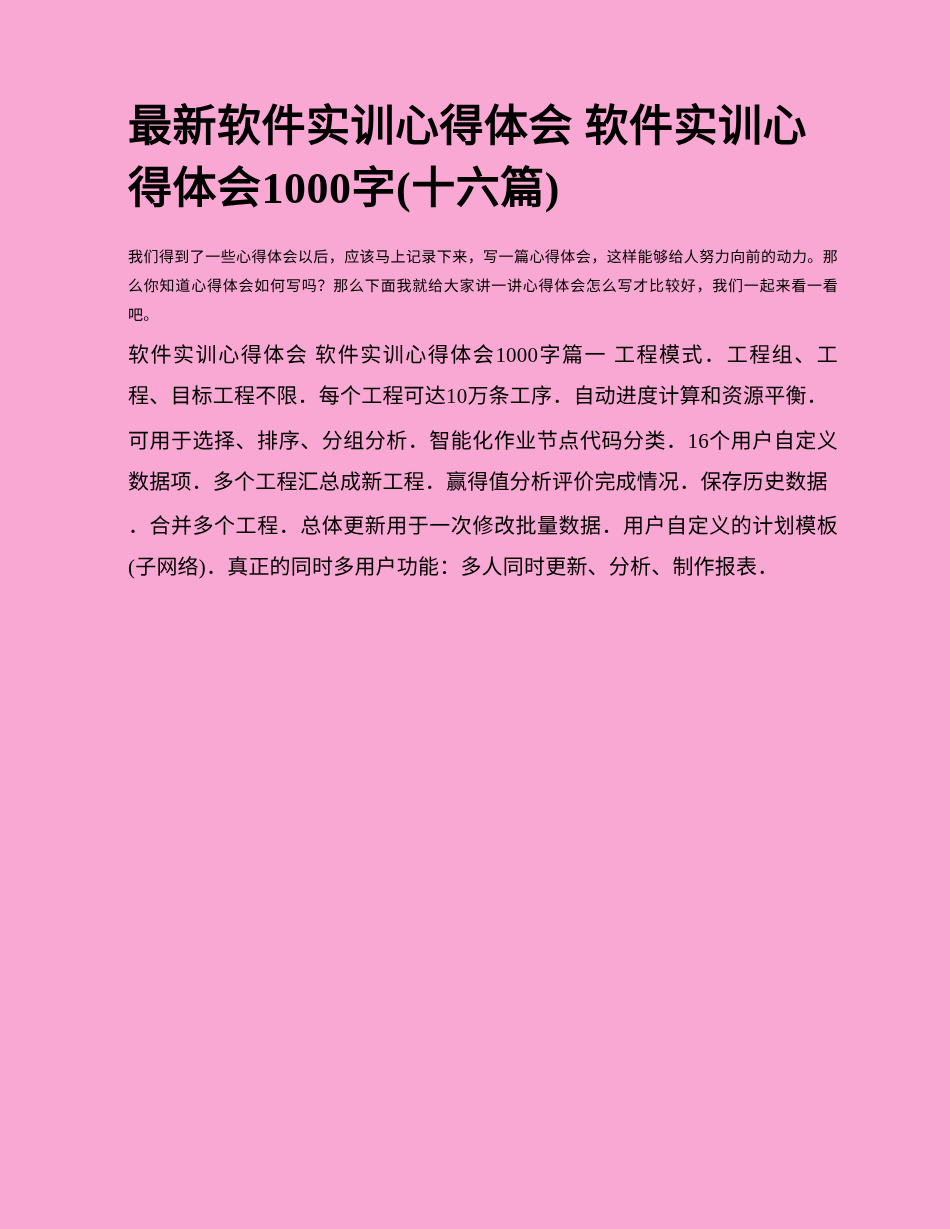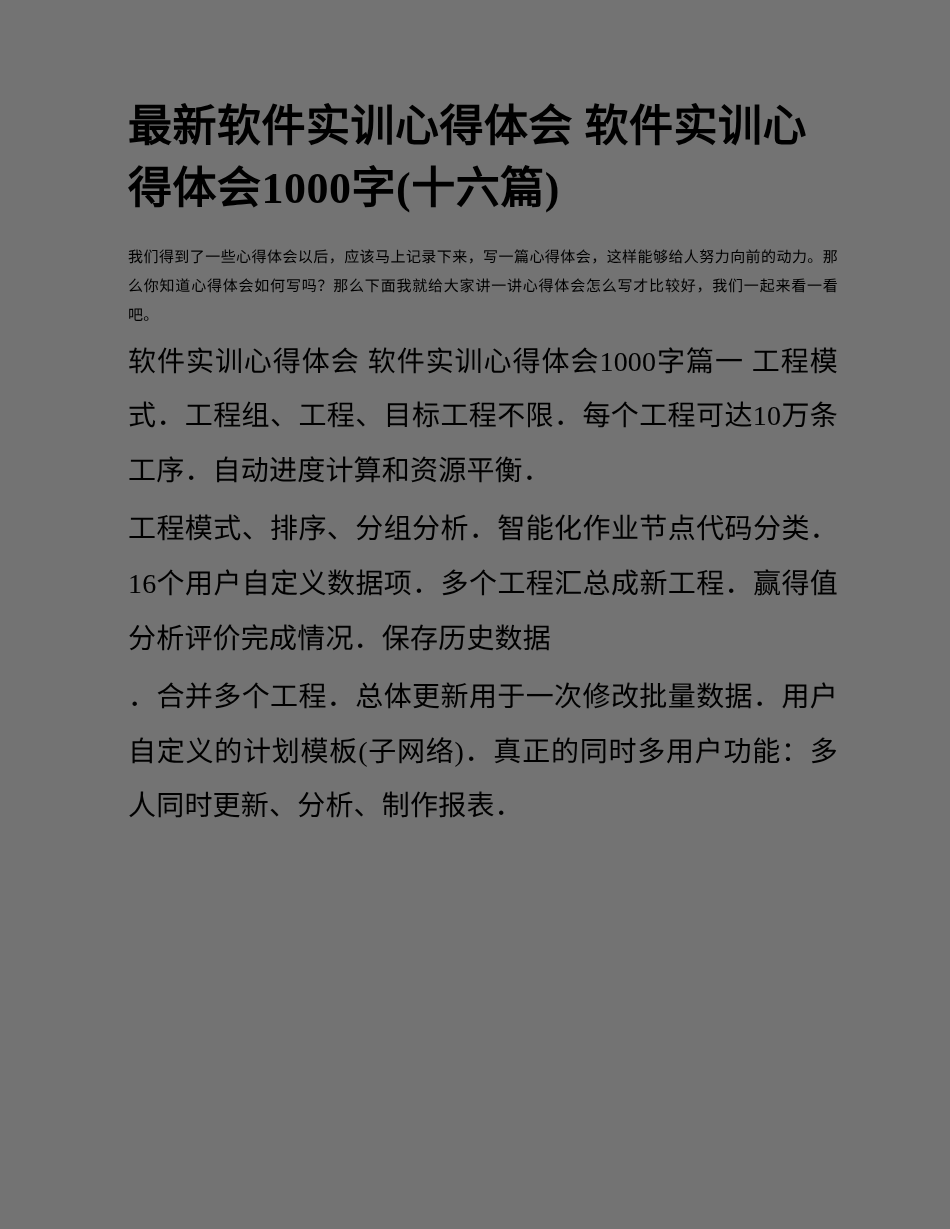--- a/index.html
+++ b/index.html
@@ -14,21 +14,21 @@
     font-family: "Liberation Serif", "DejaVu Serif", serif;
     color: #000000;
     position: relative;
     overflow: hidden;
   }
   .page {
     width: 950px;
     height: 1229px;
     box-sizing: border-box;
     padding: 96px 112px 40px 128px;
-    background: #737373;
+    background: #f9a8d4;
   }
   .doc-title {
     font-family: "Liberation Serif", "DejaVu Serif", serif;
     font-size: 44px;
     font-weight: 700;
     line-height: 1.42;
     letter-spacing: 0.5px;
     margin: 0 0 22px 0;
     word-break: break-all;
   }
@@ -39,25 +39,25 @@
     margin: 0 0 4px 0;
     text-align: justify;
     text-justify: inter-ideograph;
     word-break: break-all;
     letter-spacing: 0.2px;
   }
   .para.lead {
     font-size: 15px;
   }
   .para.body {
-    font-size: 28px;
+    font-size: 21px;
   }
 </style>
 </head>
 <body>
 
 <div class="page">
   <h1 class="doc-title">最新软件实训心得体会 软件实训心得体会1000字(十六篇)</h1>
   <p class="para lead">我们得到了一些心得体会以后，应该马上记录下来，写一篇心得体会，这样能够给人努力向前的动力。那么你知道心得体会如何写吗？那么下面我就给大家讲一讲心得体会怎么写才比较好，我们一起来看一看吧。</p>
   <p class="para body">软件实训心得体会 软件实训心得体会1000字篇一 工程模式．工程组、工程、目标工程不限．每个工程可达10万条工序．自动进度计算和资源平衡．</p>
-  <p class="para body">工程模式、排序、分组分析．智能化作业节点代码分类．16个用户自定义数据项．多个工程汇总成新工程．赢得值分析评价完成情况．保存历史数据</p>
+  <p class="para body">可用于选择、排序、分组分析．智能化作业节点代码分类．16个用户自定义数据项．多个工程汇总成新工程．赢得值分析评价完成情况．保存历史数据</p>
   <p class="para body">．合并多个工程．总体更新用于一次修改批量数据．用户自定义的计划模板(子网络)．真正的同时多用户功能：多人同时更新、分析、制作报表．</p>
 </div>
 
 </body></html>

